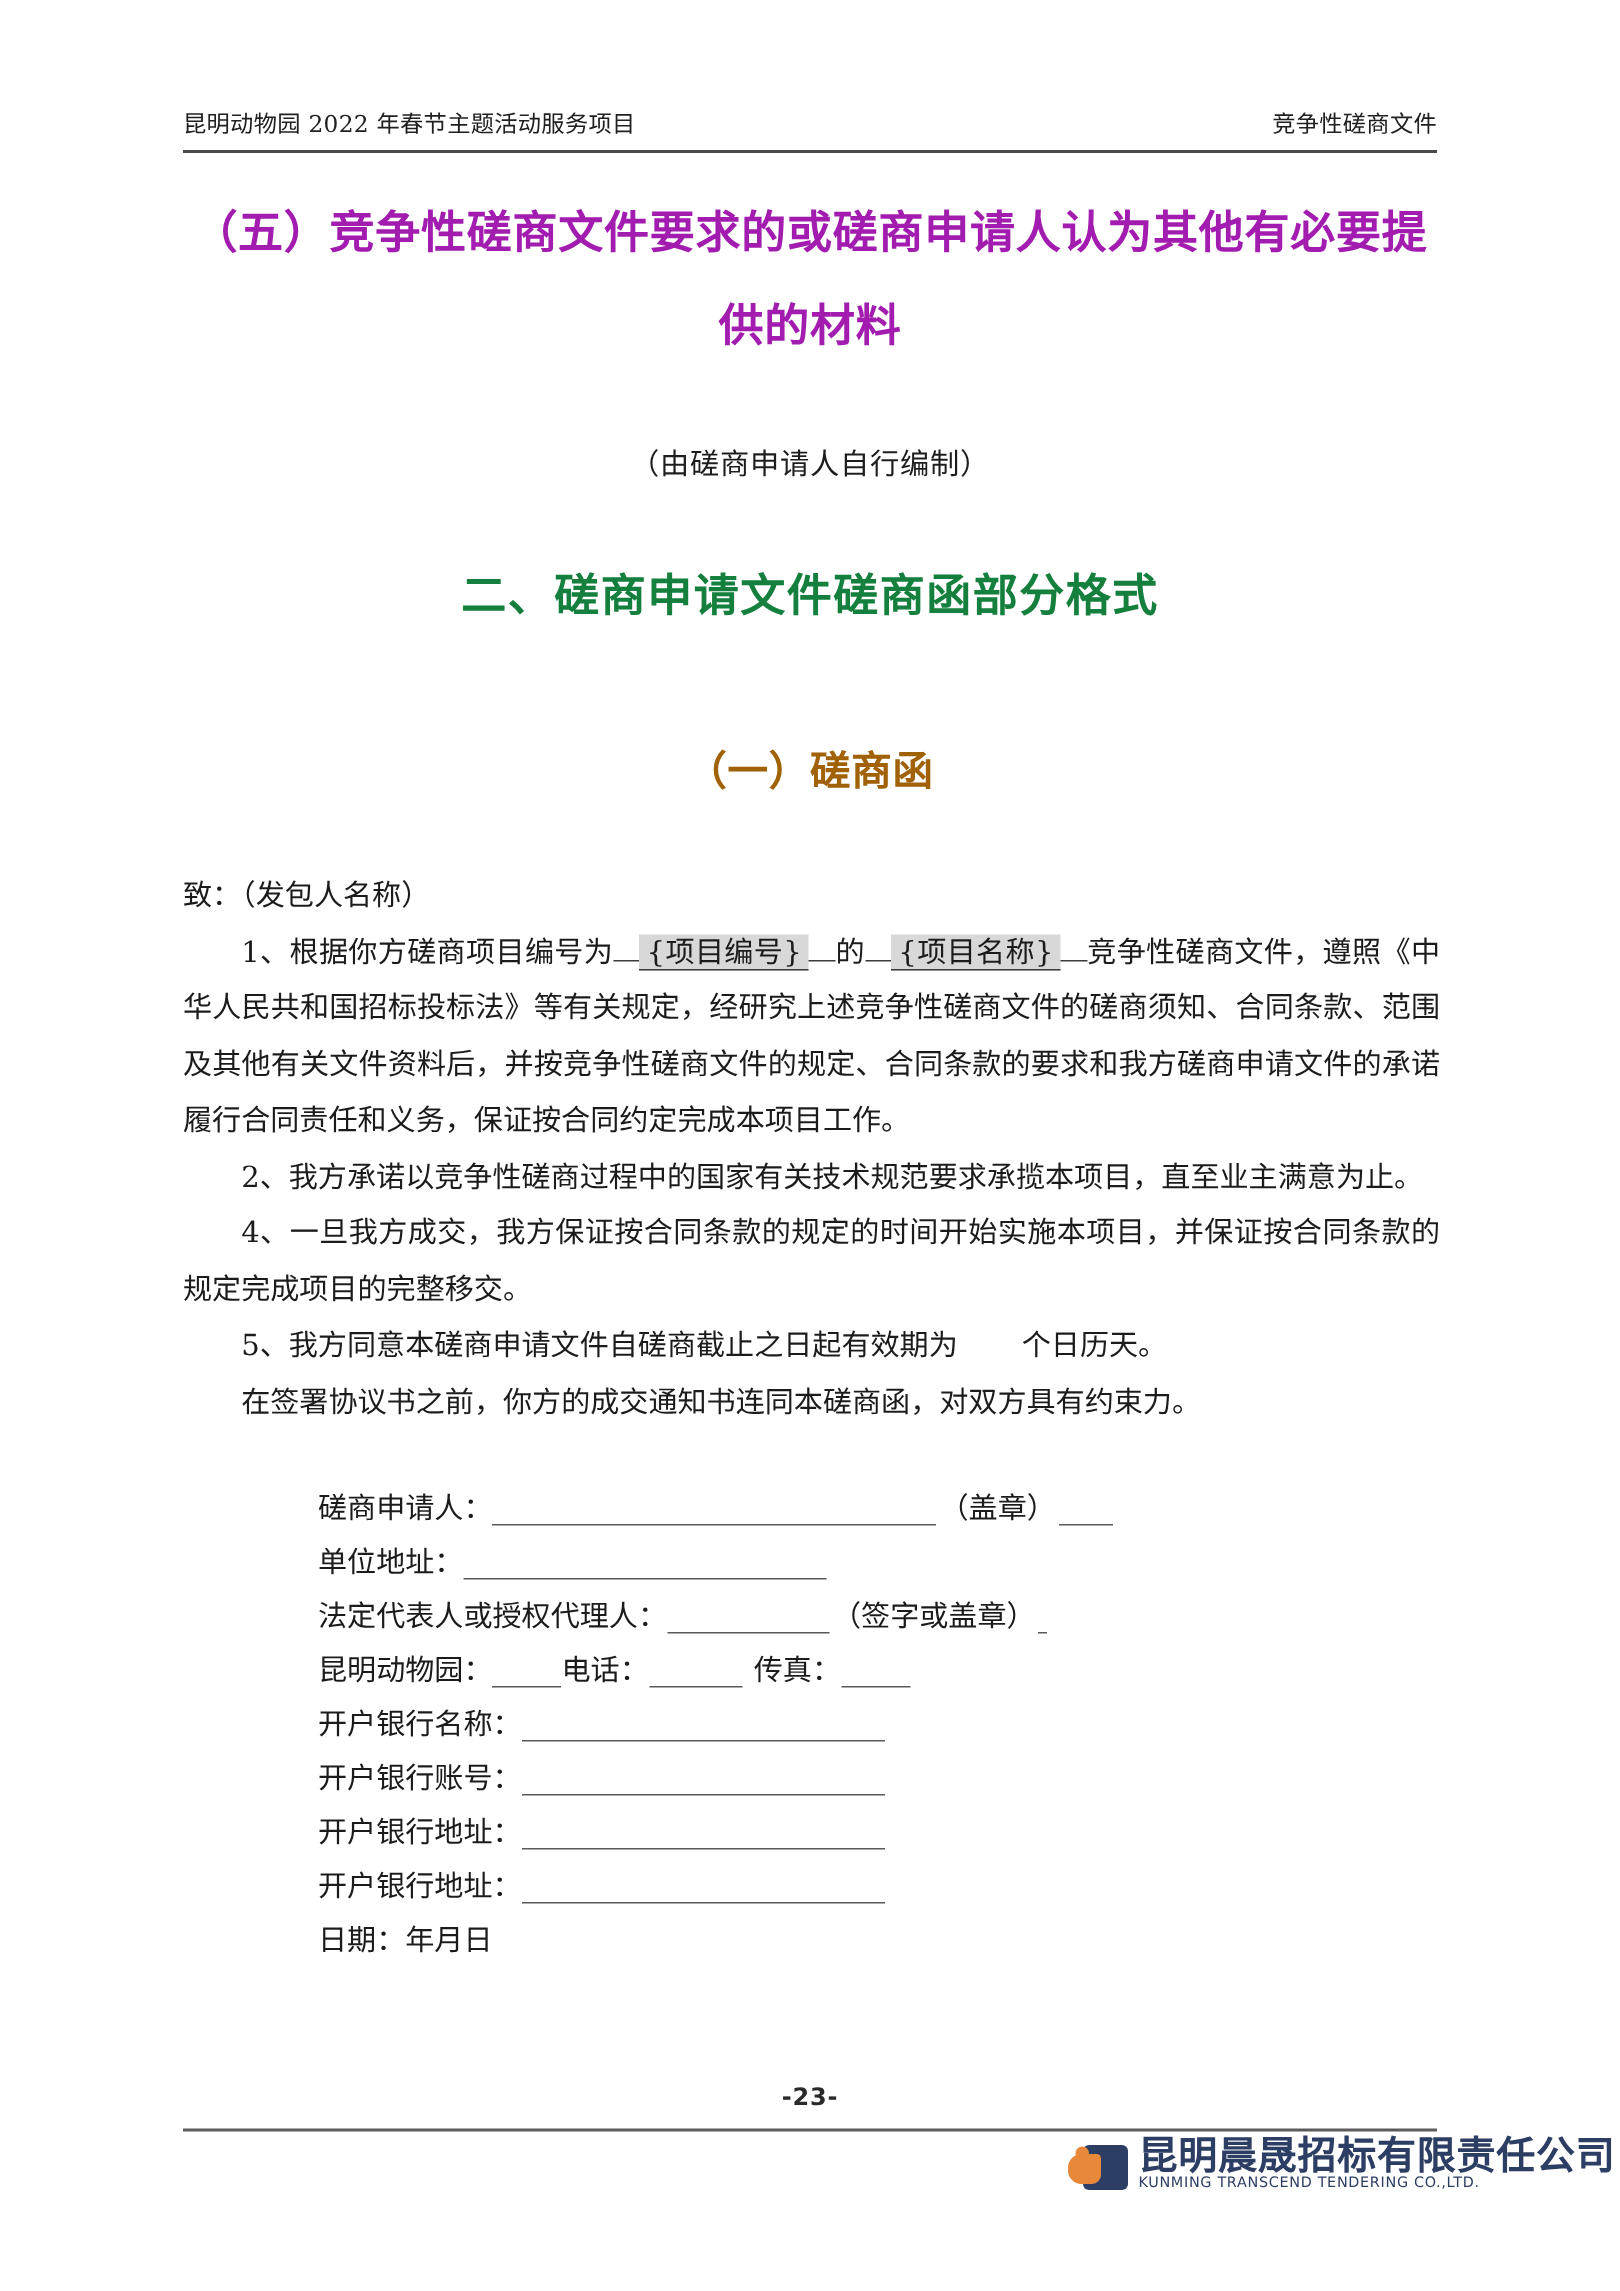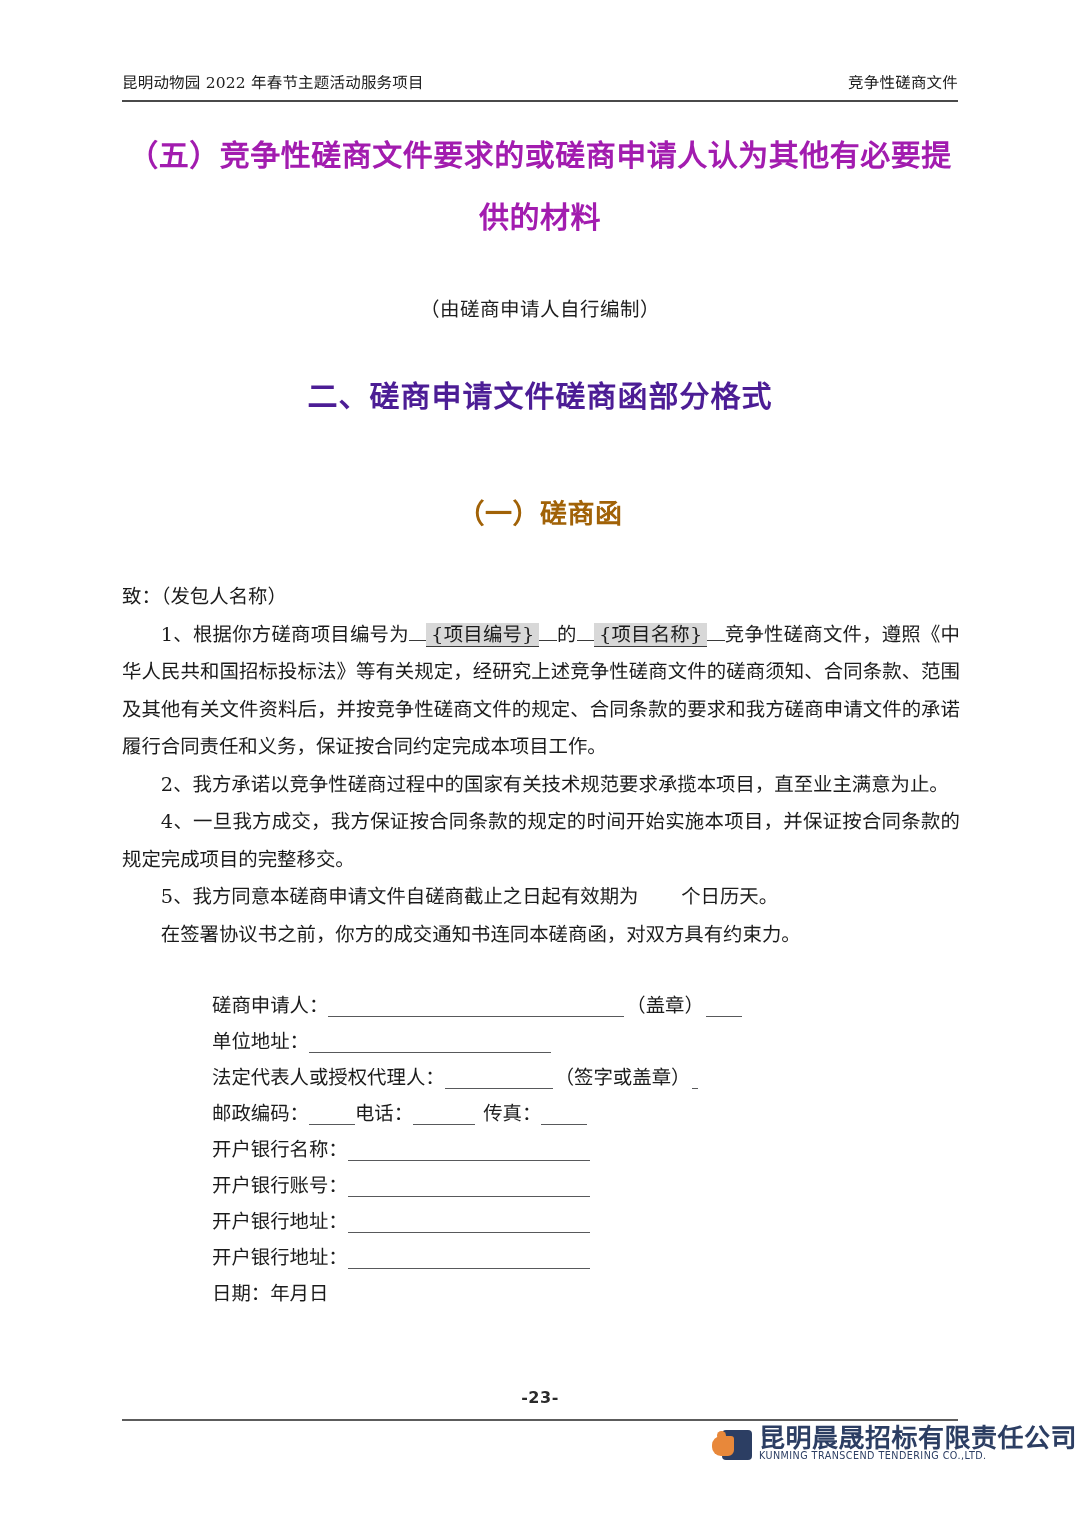--- a/index.html
+++ b/index.html
@@ -70,21 +70,21 @@
   .title-h2 {
     position: absolute;
     left: 122px;
     top: 372px;
     width: 836px;
     text-align: center;
     font-family: "DejaVu Sans", "Liberation Sans", sans-serif;
     font-weight: 700;
     font-size: 30px;
     letter-spacing: 1px;
-    color: #4c1d95;
+    color: #15803d;
   }
 
   .title-h3 {
     position: absolute;
     left: 122px;
     top: 492px;
     width: 836px;
     text-align: center;
     font-weight: 700;
     font-size: 27px;
@@ -288,21 +288,21 @@
     </div>
 
     <div class="sign-row">
       <span class="sign-label">法定代表人或授权代理人：</span>
       <span class="rule rule-legal"></span>
       <span class="seal-note">（签字或盖章）</span>
       <span class="rule rule-legal-tail"></span>
     </div>
 
     <div class="sign-row">
-      <span class="sign-label">邮政编码：</span>
+      <span class="sign-label">昆明动物园：</span>
       <span class="rule rule-zip"></span>
       <span class="sign-label">电话：</span>
       <span class="rule rule-tel"></span>
       <span class="sp-sm"></span>
       <span class="sign-label">传真：</span>
       <span class="rule rule-fax"></span>
     </div>
 
     <div class="sign-row">
       <span class="sign-label">开户银行名称：</span>

